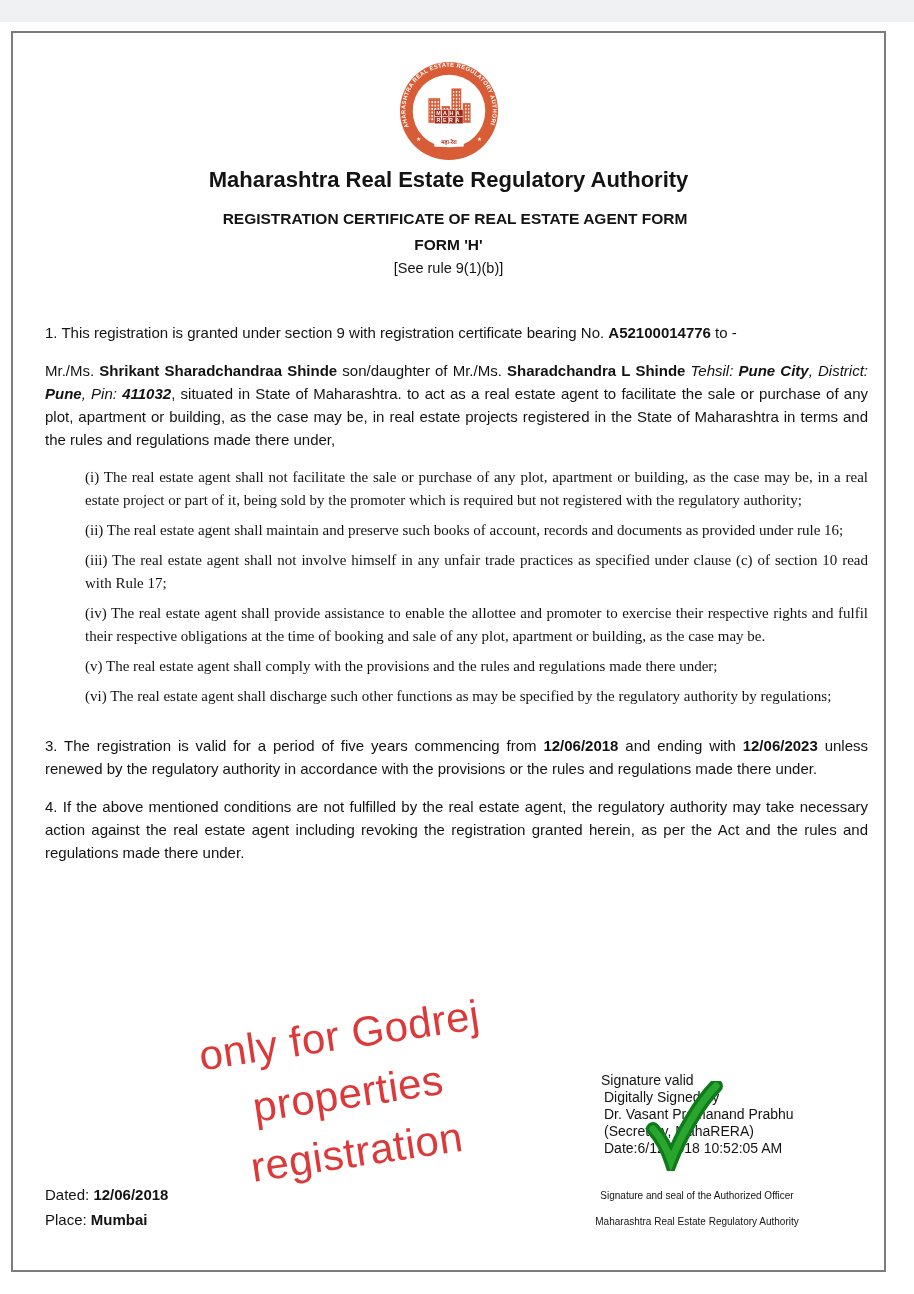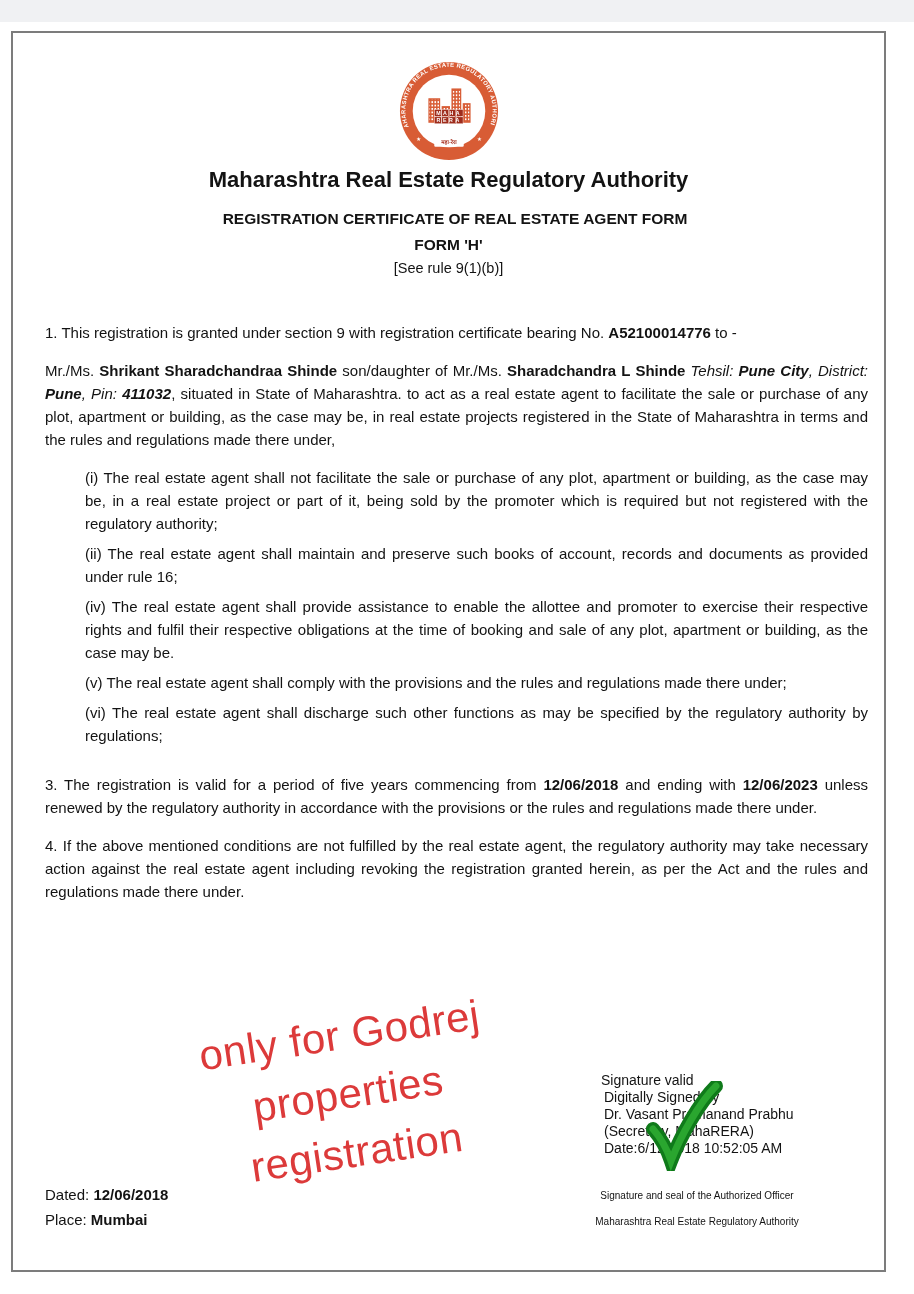--- a/index.html
+++ b/index.html
@@ -13,21 +13,21 @@
     border:2px solid #7c7c7c;background:#ffffff;box-sizing:border-box;
   }
   .logo-wrap{text-align:center;margin-top:27px;height:102px;}
   .title{margin-top:5px;text-align:center;font-size:22px;font-weight:bold;line-height:26px;}
   .heading1{margin-top:17px;text-align:center;font-size:15.5px;font-weight:bold;line-height:18px;padding-left:13px;}
   .heading2{margin-top:8px;text-align:center;font-size:15.5px;font-weight:bold;line-height:18px;}
   .rule-ref{margin-top:6px;text-align:center;font-size:14.5px;line-height:17px;margin-bottom:0;}
   .body-text{padding:44px 16px 0 32px;font-size:15px;line-height:23px;text-align:justify;}
   .body-text p{margin:15px 0;}
   .body-text p:first-child{margin-top:0;}
-  .conditions{padding-left:40px;margin:14px 0 26px;}
+  .conditions{padding-left:40px;margin:14px 0 26px;font-family:Liberation Serif, serif;}
   .conditions p{margin:7px 0;}
   .stamp{
     position:absolute;left:120px;top:972px;width:430px;text-align:center;
     font-size:42px;line-height:59px;letter-spacing:0.5px;
     transform:rotate(-8.5deg);z-index:3;
   }
   .sig-block{position:absolute;left:588px;top:1039px;font-size:14px;line-height:17px;z-index:1;}
   .sig-block .ind{padding-left:3px;}
   .check{position:absolute;left:630px;top:1048px;z-index:2;}
   .footer-left{position:absolute;left:32px;top:1149px;font-size:15px;line-height:25px;}
@@ -88,20 +88,21 @@
     <div class="heading1">REGISTRATION CERTIFICATE OF REAL ESTATE AGENT FORM</div>
     <div class="heading2">FORM 'H'</div>
     <div class="rule-ref">[See rule 9(1)(b)]</div>
 
     <div class="body-text">
       <p><span>1. This registration is granted under section 9 with registration certificate bearing No. </span><span style="font-weight: bold;">A52100014776</span><span> to -</span></p>
       <p><span>Mr./Ms. </span><span style="font-weight: bold;">Shrikant Sharadchandraa Shinde</span><span> son/daughter of Mr./Ms. </span><span style="font-weight: bold;">Sharadchandra L Shinde</span><span> </span><span style="font-style: italic;">Tehsil: </span><span style="font-weight: bold; font-style: italic;">Pune City</span><span style="font-style: italic;">, </span><span style="font-style: italic;">District: </span><span style="font-weight: bold; font-style: italic;">Pune</span><span style="font-style: italic;">, </span><span style="font-style: italic;">Pin: </span><span style="font-weight: bold; font-style: italic;">411032</span><span>, situated in State of Maharashtra. to act as a real estate agent to facilitate the sale or purchase of any plot, apartment or building, as the case may be, in real estate projects registered in the State of Maharashtra in terms and the rules and regulations made there under,</span></p>
       <div class="conditions">
         <p>(i) The real estate agent shall not facilitate the sale or purchase of any plot, apartment or building, as the case may be, in a real estate project or part of it, being sold by the promoter which is required but not registered with the regulatory authority;</p>
         <p>(ii) The real estate agent shall maintain and preserve such books of account, records and documents as provided under rule 16;</p>
+        <p>(iii) The real estate agent shall not involve himself in any unfair trade practices as specified under clause (c) of section 10 read with Rule 17;</p>
         <p>(iv) The real estate agent shall provide assistance to enable the allottee and promoter to exercise their respective rights and fulfil their respective obligations at the time of booking and sale of any plot, apartment or building, as the case may be.</p>
         <p>(v) The real estate agent shall comply with the provisions and the rules and regulations made there under;</p>
         <p>(vi) The real estate agent shall discharge such other functions as may be specified by the regulatory authority by regulations;</p>
       </div>
       <p><span>3. The registration is valid for a period of five years commencing from </span><span style="font-weight: bold;">12/06/2018</span><span> and ending with </span><span style="font-weight: bold;">12/06/2023</span><span> unless renewed by the regulatory authority in accordance with the provisions or the rules and regulations made there under.</span></p>
       <p>4. If the above mentioned conditions are not fulfilled by the real estate agent, the regulatory authority may take necessary action against the real estate agent including revoking the registration granted herein, as per the Act and the rules and regulations made there under.</p>
     </div>
 
     <div class="stamp" style="color: rgb(220, 58, 58);">
       <div>only for Godrej</div>

